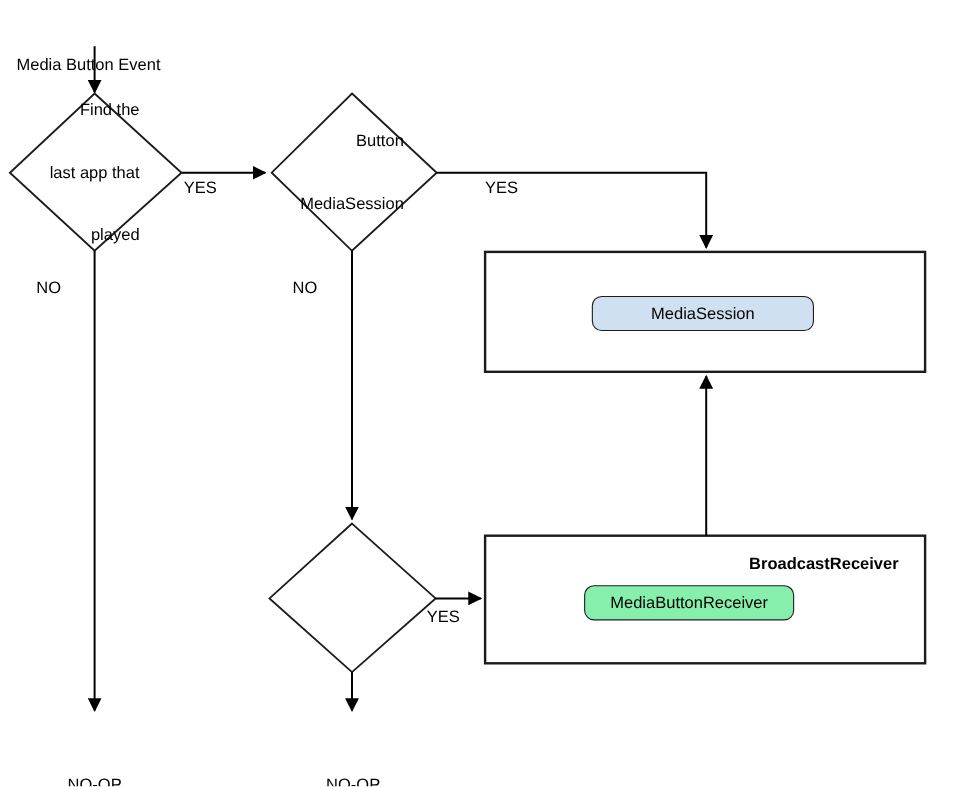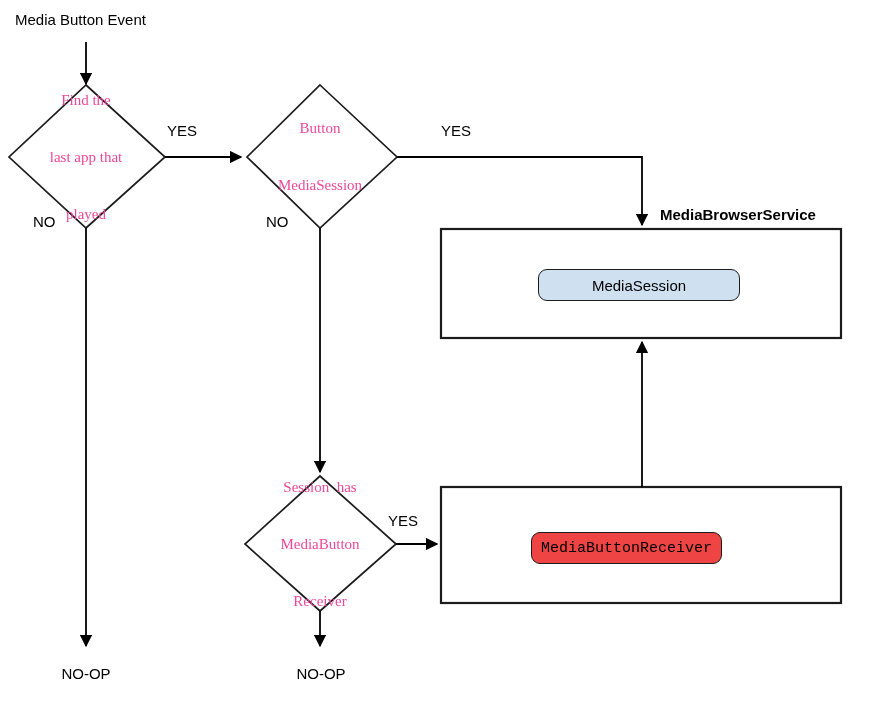--- a/index.html
+++ b/index.html
@@ -22,37 +22,38 @@
     width: 878px;
     height: 715px;
   }
   .lbl {
     position: absolute;
     font-family: "Liberation Sans", sans-serif;
     font-size: 15px;
     color: #000000;
     white-space: pre;
     line-height: 19px;
+    margin-top: 40px;
   }
   .lbl.center {
     text-align: right;
     transform: translateX(-50%);
   }
   .lbl.bold {
     font-weight: bold;
     font-size: 15px;
   }
   .diamond-text {
     position: absolute;
-    text-align: center;
+    text-align: right;
     transform: translate(-50%, -50%);
-    font-family: Liberation Serif, serif;
+    font-family: Liberation Sans, sans-serif;
     font-size: 15px;
     line-height: 19px;
-    color: #ec4899;
+    color: #000000;
     white-space: pre;
   }
   .rbox {
     position: absolute;
     border: 1.6px solid #1c1c1c;
     border-radius: 9px;
     display: flex;
     align-items: center;
     justify-content: center;
     font-family: "Liberation Sans", sans-serif;
@@ -118,36 +119,31 @@
 
   <div class="diamond-text" style="left:320px; top:157px;">
     <div>Button</div>
     <div>MediaSession</div>
   </div>
 
   <div class="lbl" style="left:441px; top:121px;">YES</div>
 
   <div class="lbl" style="left:266px; top:212px;">NO</div>
 
-  <div class="diamond-text" style="left:320px; top:544px;">
-    <div>Session  has</div>
-    <div>MediaButton</div>
-    <div>Receiver</div>
-  </div>
 
   <div class="lbl" style="left:388px; top:511px;">YES</div>
 
-  <div class="lbl bold" style="left:660px; top:205px;">MediaBrowserService</div>
 
+  <div class="lbl bold" style="left:681px; top:463px;">BroadcastReceiver</div>
 
   <div class="rbox" style="left:538px; top:269px; width:202px; height:32px; background:#cfe0f1;">
     <span>MediaSession</span>
   </div>
 
-  <div class="rbox" style="left:531px; top:532px; width:191px; height:32px; background:#ef4444;font-family:Liberation Mono, monospace;">
+  <div class="rbox" style="left:531px; top:532px; width:191px; height:32px; background:#86efac;">
     <span>MediaButtonReceiver</span>
   </div>
 
   <div class="lbl center" style="left:86px; top:664px;">NO-OP</div>
 
   <div class="lbl center" style="left:321px; top:664px;">NO-OP</div>
 
 </div>
 
 </body></html>

